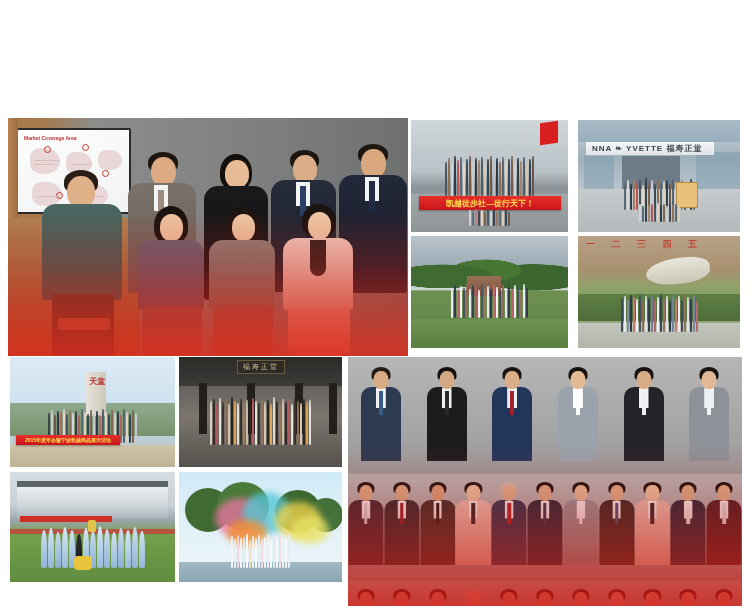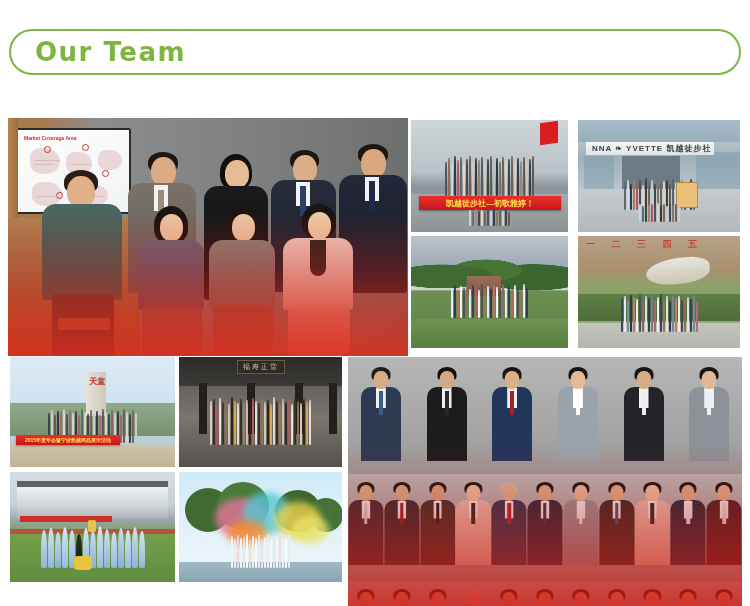--- a/index.html
+++ b/index.html
@@ -219,23 +219,20 @@
   .crowd i {
     display:block; width:3px; border-radius:50% 50% 2px 2px;
   }
   .crowd.dense i { width:2px; }
 </style>
 </head>
 <body>
 
 <div class="page">
 
-  <div class="section-header">
-    <div class="section-header-title">Our Team</div>
-  </div>
 
   <div class="gallery">
 
     <div class="photo" id="photo-main">
       <div class="inner">
         <div class="bg"></div>
 
         <div class="screen">
           <div class="screen-title">Market Coverage Area</div>
           <div class="map-blob" style="left:12px;top:18px;width:30px;height:26px;"></div>
@@ -345,21 +342,21 @@
             <i style="height:37px;background:#3a4754"></i>
           <i style="height:40px;background:#77604c"></i>
             <i style="height:33px;background:#cdd2d6"></i>
           <i style="height:38px;background:#313e4a"></i>
             <i style="height:35px;background:#a3866a"></i>
           <i style="height:39px;background:#515f6d"></i>
             <i style="height:34px;background:#d5c8b2"></i>
           <i style="height:37px;background:#37444f"></i>
             <i style="height:40px;background:#6a5646"></i>
         </div>
-        <div class="caption-banner" style="left:8px;top:76px;width:142px;height:14px;font-size:8px;">凯越徒步社—初歌雅婷！</div>
+        <div class="caption-banner" style="left:8px;top:76px;width:142px;height:14px;font-size:8px;">凯越徒步社—徒行天下！</div>
         <div class="crowd dense" style="top:88px;height:18px;">
           <i style="height:16px;background:#cfcfcf"></i>
             <i style="height:14px;background:#64707c"></i>
           <i style="height:17px;background:#b5857f"></i>
             <i style="height:15px;background:#3d4a56"></i>
           <i style="height:16px;background:#e0d4c0"></i>
             <i style="height:14px;background:#79624f"></i>
           <i style="height:17px;background:#49566a"></i>
             <i style="height:15px;background:#c9cfd4"></i>
           <i style="height:16px;background:#334150"></i>
@@ -371,21 +368,21 @@
         </div>
       </div>
     </div>
 
     <div class="photo" id="photo-building">
       <div class="inner">
         <div class="facade"></div>
         <div class="glass" style="left:0;top:0;width:100%;height:22px;"></div>
         <div class="glass" style="left:6px;top:36px;width:30px;height:38px;"></div>
         <div class="glass" style="left:118px;top:32px;width:44px;height:44px;"></div>
-        <div class="sign-board" style="left:8px;top:22px;width:128px;height:13px;font-size:8px;padding-left:6px;">NNA ❧ YVETTE 凯越徒步社</div>
+        <div class="sign-board" style="left:8px;top:22px;width:128px;height:13px;font-size:8px;padding-left:6px;">NNA ❧ YVETTE 福寿正堂</div>
         <div style="position:absolute;left:44px;top:36px;width:58px;height:40px;background:#6d7b86;"></div>
         <div class="plaza"></div>
         <div class="crowd dense" style="top:58px;height:32px;">
           <i style="height:28px;background:#5c6a76"></i>
             <i style="height:30px;background:#d6dadd"></i>
           <i style="height:26px;background:#2f3c48"></i>
             <i style="height:31px;background:#9c7f65"></i>
           <i style="height:27px;background:#b4565a"></i>
             <i style="height:30px;background:#47545f"></i>
           <i style="height:25px;background:#e0d6c6"></i>

